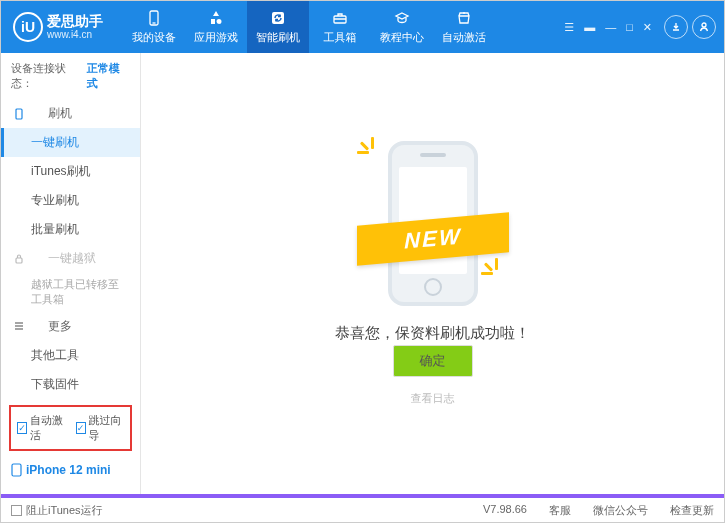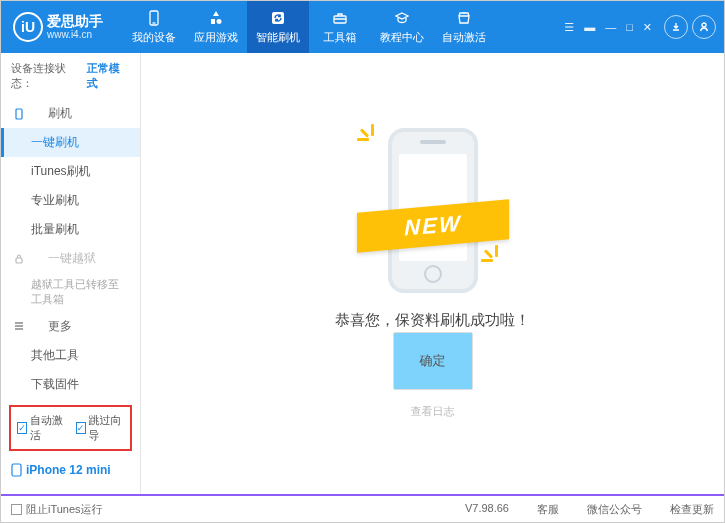--- a/index.html
+++ b/index.html
@@ -40,26 +40,26 @@
 .screen { position: absolute; top: 22px; left: 7px; right: 7px; bottom: 28px; background: #fff; border-radius: 2px; }
 .ribbon { position: absolute; top: 78px; left: -6px; width: 152px; height: 40px; background: #ffc107; transform: skewY(-5deg); display: flex; align-items: center; justify-content: center; color: #fff; font-weight: 900; font-size: 22px; letter-spacing: 2px; font-style: italic; box-shadow: 0 2px 4px rgba(0,0,0,0.15); }
 .burst { position: absolute; width: 30px; height: 30px; }
 .burst span { position: absolute; background: #ffc107; border-radius: 1px; }
 .burst.tl { top: -4px; left: -6px; }
 .burst.br { bottom: 18px; right: -8px; }
 .burst span:nth-child(1){ width:3px; height:12px; left:14px; top:0; }
 .burst span:nth-child(2){ width:12px; height:3px; left:0; top:14px; }
 .burst span:nth-child(3){ width:3px; height:10px; left:6px; top:4px; transform: rotate(-45deg); }
 .msg { font-size: 15px; color: #444; margin-bottom: 2px; }
-.ok-btn { border: 1px solid #ddd; background: #7dd3fc; padding: 19px 26px; font-size: 13px; color: #555; cursor: pointer; border-radius: 2px; margin-bottom: 14px; }
+.ok-btn { border: 1px solid #ddd; background: #84cc16; padding: 6px 26px; font-size: 13px; color: #555; cursor: pointer; border-radius: 2px; margin-bottom: 14px; }
 .log-link { font-size: 11px; color: #bbb; cursor: pointer; }
-.statusbar { height: 28px; border-top: 2px solid #8b5cf6; display: flex; align-items: center; font-size: 11px; color: #666; padding: 0 10px; }
+.statusbar { height: 28px; border-top: 4px solid #8b5cf6; display: flex; align-items: center; font-size: 11px; color: #666; padding: 0 10px; }
 .sb-check { display: flex; align-items: center; gap: 4px; cursor: pointer; }
 .sb-box { width: 11px; height: 11px; border: 1px solid #999; }
-.sb-right { margin-left: auto; display: flex; gap: 28px; justify-content: flex-end; }
+.sb-right { margin-left: auto; display: flex; gap: 22px; justify-content: flex-end; }
 .sb-right span[data-interactable="true"] { cursor: pointer; }
 svg { display: block; }
 </style>
 </head>
 <body>
 <div class="window" data-interactable="false">
 
 <div class="titlebar" data-interactable="false">
   <div class="logo-circle" data-interactable="false">iU</div>
   <div class="brand-text" data-interactable="false">

